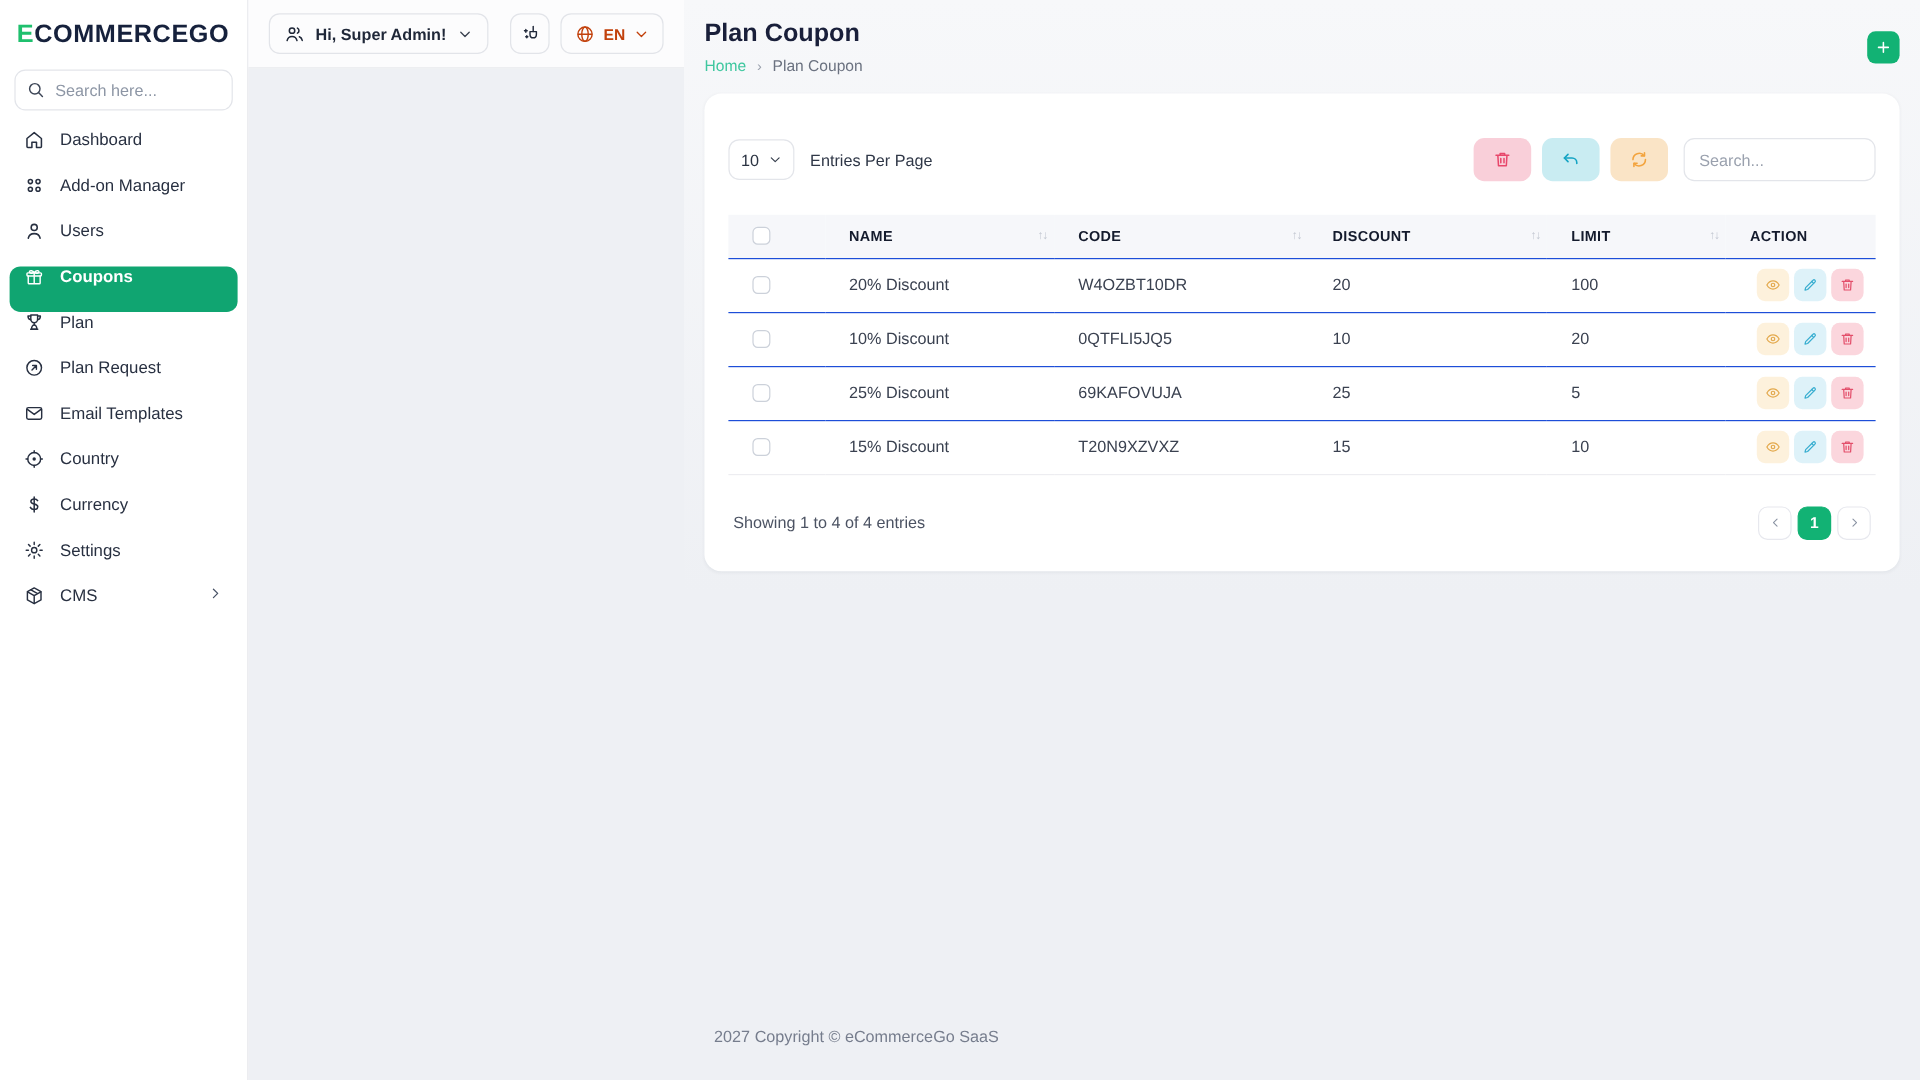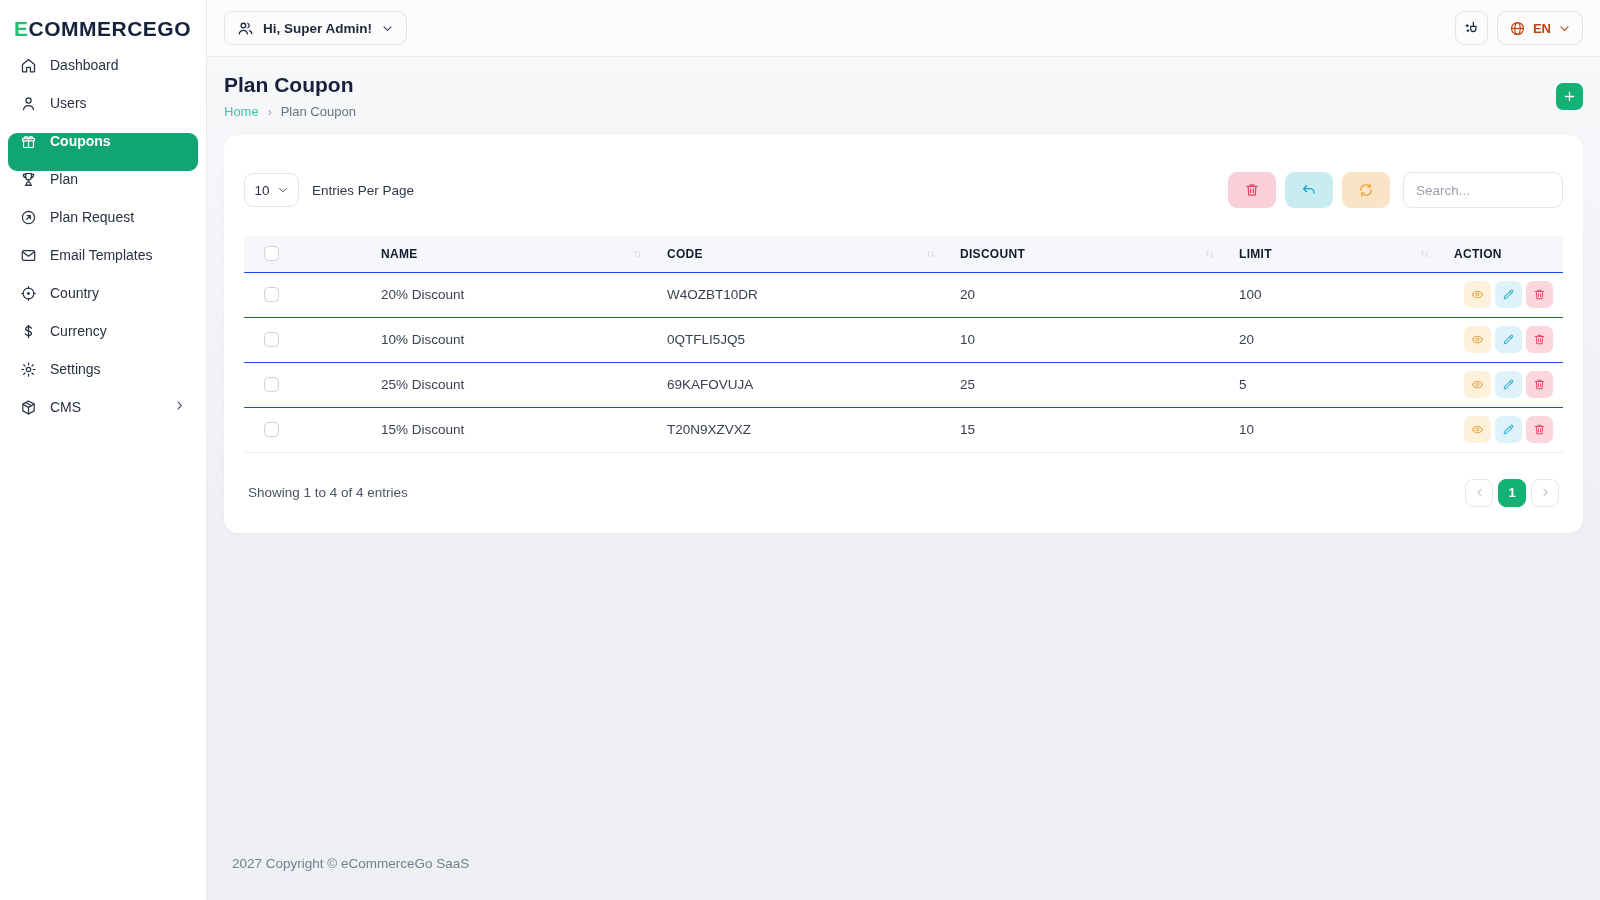--- a/index.html
+++ b/index.html
@@ -29,21 +29,21 @@
   .nav { padding:4px 8px; }
   .nav-item {
     height:38px; display:flex; align-items:flex-start; gap:13px;
     padding:0 12px; border-radius:9px; font-size:14px; font-weight:500;
     color:#283041; cursor:pointer; margin-bottom:0;
   }
   .nav-item .ic { width:17px; height:17px; flex-shrink:0; }
   .nav-item.active { background:#10a571; color:#ffffff; font-weight:700; }
   .nav-item .chev { margin-left:auto; width:13px; height:13px; color:#4b5568; }
   
-  .main { flex:1; display:flex; flex-direction:column; min-width:0; }
+  .main { flex:1; display:flex; flex-direction:row; min-width:0; }
   .topbar {
     height:57px; background:#fcfcfd; border-bottom:1px solid #e9eaee;
     display:flex; align-items:center; padding:0 17px; gap:9px;
   }
   .user-btn {
     height:34px; display:flex; align-items:center; gap:9px; padding:0 12px;
     border:1px solid #e2e4e9; border-radius:9px; background:transparent;
     font-size:13.5px; font-weight:600; color:#1f2738; cursor:pointer; font-family:inherit;
   }
   .user-btn .ic { width:17px; height:17px; }
@@ -245,26 +245,38 @@
       </g>
     <g id="i-pencil" fill="none" stroke="currentColor" stroke-width="1.9" stroke-linecap="round" stroke-linejoin="round">
         <path d="M4 20l1-4L16.4 4.6a2.05 2.05 0 0 1 2.9 2.9L8 18.9 4 20z"></path>
         <path d="M14.4 6.6l2.9 2.9"></path>
       </g>
   </defs>
 </svg>
 
 <aside class="sidebar">
   <div class="logo"><span class="green">E</span><span>COMMERCEGO</span></div>
+  <div class="side-search">
+    <svg class="ic" viewBox="0 0 24 24">
+        <use href="#i-search"></use>
+      </svg>
+    <input type="text" placeholder="Search here..." style="">
+  </div>
   <nav class="nav">
     <div class="nav-item">
       <svg class="ic" viewBox="0 0 24 24">
           <use href="#i-home"></use>
         </svg>
       <span>Dashboard</span>
+    </div>
+    <div class="nav-item">
+      <svg class="ic" viewBox="0 0 24 24">
+          <use href="#i-grid"></use>
+        </svg>
+      <span>Add-on Manager</span>
     </div>
     <div class="nav-item">
       <svg class="ic" viewBox="0 0 24 24">
           <use href="#i-user"></use>
         </svg>
       <span>Users</span>
     </div>
     <div class="nav-item active">
       <svg class="ic" viewBox="0 0 24 24">
           <use href="#i-gift"></use>

